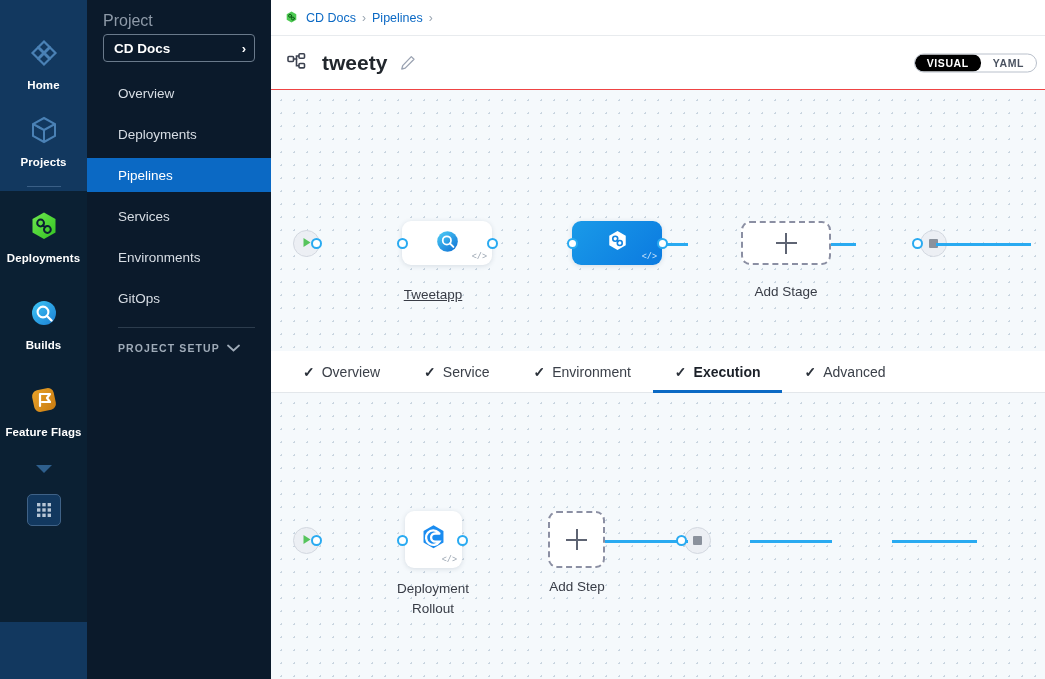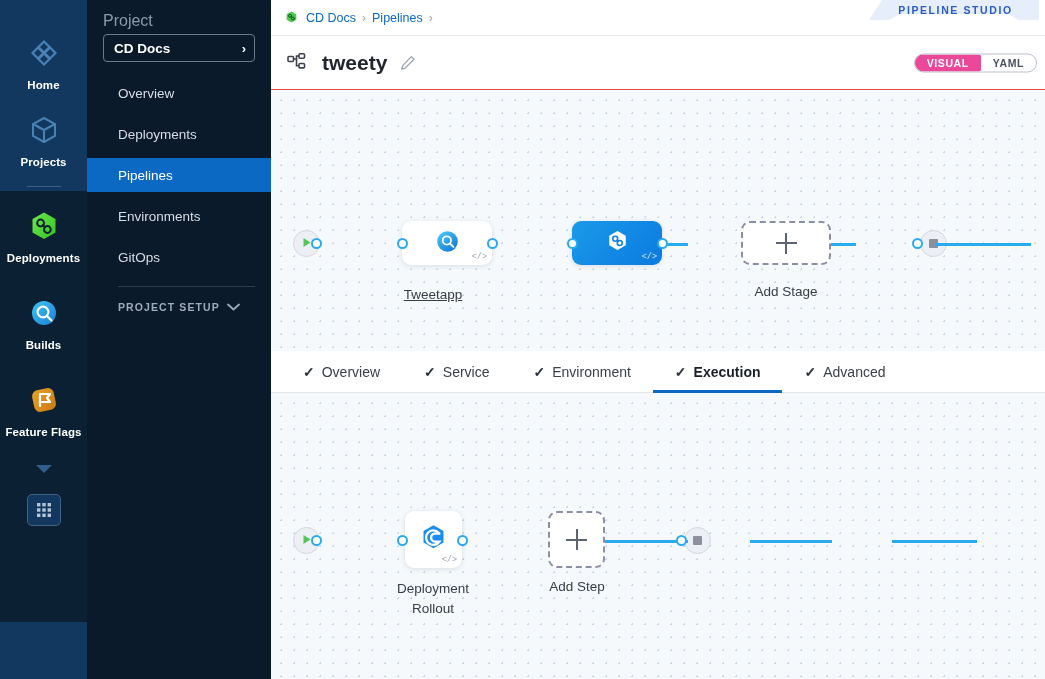--- a/index.html
+++ b/index.html
@@ -97,21 +97,21 @@
   .edit-ico { margin-left: 13px; cursor: pointer; display:flex; }
   .seg {
     position: absolute; right: 8px; top: 50%; transform: translateY(-50%);
     display: flex; border: 1px solid #b9c0cb; border-radius: 11px;
     height: 19px; overflow: hidden; background: #fff;
   }
   .seg-btn {
     font-size: 10.5px; font-weight: bold; letter-spacing: .6px; color: #4a5260;
     display: flex; align-items: center; padding: 0 12px; cursor: pointer;
   }
-  .seg-btn.on { background: #ec4899; color: #fff; border-radius: 2px; }
+  .seg-btn.on { background: #000000; color: #fff; border-radius: 8px; }
 
   
   .canvas {
     position: relative; background-color: #f5f9fc;
     background-image: radial-gradient(#c9d5e0 1px, transparent 1px);
     background-size: 13px 13px; background-position: 4px 4px;
     overflow: hidden;
   }
   .canvas-top { height: 261px; }
   .canvas-bot { height: 289px; }
@@ -303,20 +303,23 @@
       <div class="sb-item">
         <span>Overview</span>
         </div>
       <div class="sb-item">
         <span>Deployments</span>
         </div>
       <div class="sb-item active">
         <span>Pipelines</span>
         </div>
       <div class="sb-item">
+        <span>Services</span>
+        </div>
+      <div class="sb-item">
         <span>Environments</span>
         </div>
       <div class="sb-item">
         <span>GitOps</span>
         </div>
     </div>
 
     <div class="sb-divider"></div>
 
     <div class="sb-setup">
@@ -340,21 +343,20 @@
               <circle cx="21.4" cy="20.5" r="3.6"></circle>
             <path d="M16.9 16.5 L19.1 18.1"></path>
           </g>
         </svg>
       </span>
       <span class="crumb">CD Docs</span>
       <span class="crumb-sep">›</span>
       <span class="crumb">Pipelines</span>
       <span class="crumb-sep">›</span>
 
-      <div class="studio-badge">PIPELINE STUDIO</div>
     </div>
 
     <div class="titlebar">
       <span style="display:flex;">
         <svg width="24" height="20" viewBox="0 0 24 20">
           <g fill="none" stroke="#3c4250" stroke-width="1.6">
             <rect x="1" y="3.5" width="5.5" height="5" rx="1"></rect>
             <rect x="12" y="0.8" width="5.5" height="4.4" rx="1"></rect>
             <rect x="12" y="10.5" width="5.5" height="4.4" rx="1"></rect>
             <path d="M6.8 6 L9.5 6 L9.5 3 L12 3"></path>

